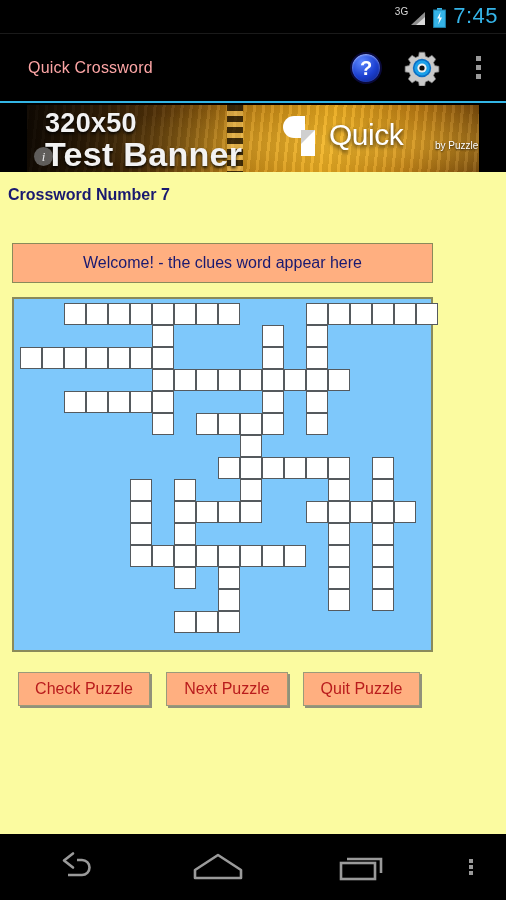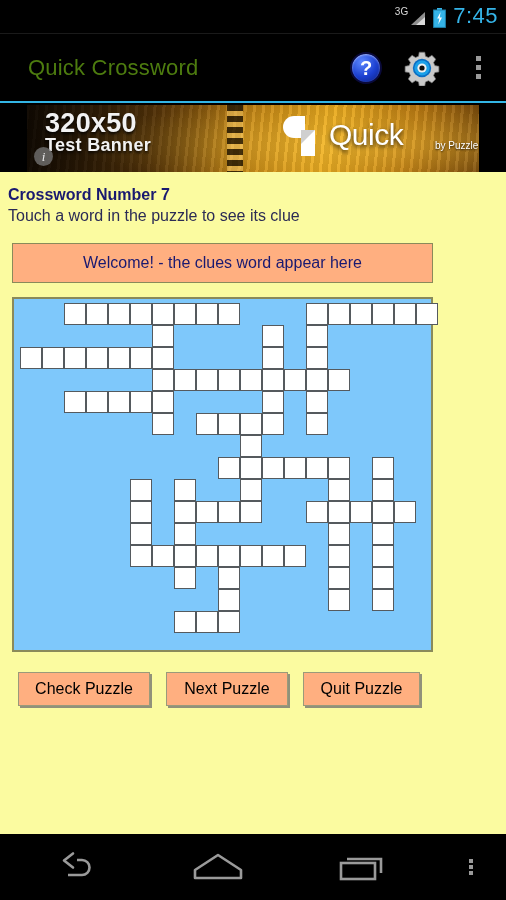--- a/index.html
+++ b/index.html
@@ -24,21 +24,21 @@
   .sb-batt { width: 13px; height: 20px; margin-right: 7px; position: relative; top: 1px; }
   .sb-clock { font-size: 22px; color: #35b4e8; letter-spacing: 0.5px; line-height: 1;
               position: relative; top: -1px; }
 
   
   .actionbar {
     position: absolute; left: 0; top: 34px; width: 506px; height: 69px;
     background: #000; display: flex; align-items: center;
     border-bottom: 2px solid #33b5e5;
   }
-  .app-title { color: #4d7c0f; font-size: 22px; margin-left: 28px; letter-spacing: 0.2px; }
+  .app-title { color: #fca5a5; font-size: 16px; margin-left: 28px; letter-spacing: 0.2px; }
   .ab-spacer { flex: 1; }
   .ab-icon { width: 56px; height: 69px; display: flex; align-items: center; justify-content: center; }
   .help-icon { width: 32px; height: 32px; border-radius: 50%;
     background: radial-gradient(circle at 35% 28%, #5b86ff 0%, #1b3fd0 55%, #0d1f7a 100%);
     border: 2px solid #0a0a3a;
     display: flex; align-items: center; justify-content: center;
     color: #fff; font-size: 20px; font-weight: bold; line-height: 1;
     box-shadow: inset 0 1px 2px rgba(255,255,255,.55);
   }
   .gear-wrap { width: 36px; height: 36px; position: relative; }
@@ -58,21 +58,21 @@
   }
   .ad-strips { position: absolute; inset: 0;
     background: repeating-linear-gradient(96deg, rgba(255,255,255,0.055) 0 3px, rgba(0,0,0,0.10) 3px 9px);
   }
   .ad-film { position: absolute; left: 200px; top: 0; width: 16px; height: 67px;
     background: repeating-linear-gradient(180deg, rgba(20,12,0,.75) 0 6px, rgba(255,210,110,.5) 6px 11px); }
   .ad-vig { position: absolute; inset: 0;
     background: linear-gradient(90deg, rgba(0,0,0,.72) 0%, rgba(0,0,0,.35) 26%, rgba(0,0,0,0) 45%); }
   .ad-l1 { position: absolute; left: 18px; top: 3px; color: #f2f2f2; font-size: 27px;
            font-weight: bold; letter-spacing: 0.3px; text-shadow: 0 2px 3px rgba(0,0,0,.85); }
-  .ad-l2 { position: absolute; left: 18px; top: 30px; color: #f2f2f2; font-size: 18px;
+  .ad-l2 { position: absolute; left: 18px; top: 30px; color: #f2f2f2; font-size: 34px;
            font-weight: bold; letter-spacing: 0.3px; text-shadow: 0 2px 3px rgba(0,0,0,.85); }
   .ad-info { position: absolute; left: 7px; top: 42px; width: 19px; height: 19px;
              border-radius: 50%; background: rgba(120,120,120,.75);
              color: #e8e8e8; font-size: 13px; font-style: italic;
              display: flex; align-items: center; justify-content: center;
              font-family: "Liberation Serif", serif; }
   .ad-logo { position: absolute; left: 248px; top: 9px; width: 46px; height: 46px; }
   .ad-brand { position: absolute; left: 302px; top: 13px; color: #fff; font-size: 30px;
               letter-spacing: -0.5px; text-shadow: 0 2px 4px rgba(0,0,0,.7); }
   .ad-by { position: absolute; left: 408px; top: 35px; color: #fff; font-size: 10px;
@@ -107,21 +107,21 @@
     position: absolute; width: 22px; height: 22px;
     background: #ffffff; border: 1px solid #555a5e;
   }
 
   
   .btnrow { position: absolute; left: 0; top: 500px; width: 506px; height: 40px; }
   .pbtn {
     position: absolute; height: 34px; background: #ffaf80;
     border: 1px solid #9a9a7a;
     box-shadow: 2px 2px 0 rgba(110,110,110,0.75);
-    color: #000000; font-size: 16px;
+    color: #b91c1c; font-size: 16px;
     display: flex; align-items: center; justify-content: center;
     font-family: "Liberation Sans", sans-serif;
     cursor: pointer;
   }
   #btn-check { left: 18px; top: 0; width: 132px; }
   #btn-next  { left: 166px; top: 0; width: 122px; }
   #btn-quit  { left: 303px; top: 0; width: 117px; }
 
   
   .navbar {
@@ -197,21 +197,20 @@
         <rect x="26" y="16" width="14" height="26" fill="#ffffff"></rect>
         <path d="M26 16 L40 16 L26 30 Z" fill="#cfcfcf"></path>
       </svg>
       <div class="ad-brand">Quick</div>
       <div class="ad-by">by Puzzle</div>
     </div>
   </div>
 
   <div class="content">
     <div class="puzzle-title">Crossword Number 7</div>
-    <div class="puzzle-sub">Touch a word in the puzzle to see its clue</div>
 
     <div class="cluebox">
       <span>Welcome! - the clues word appear here</span>
     </div>
 
     <div class="gridbox" id="gridbox" style="background: rgb(126, 200, 251);">
         <div class="cell" style="left: 50px; top: 4px; width: 22px; height: 22px; background: rgb(255, 255, 255);"></div>
         <div class="cell" style="left: 72px; top: 4px; width: 22px; height: 22px; background: rgb(255, 255, 255);"></div>
         <div class="cell" style="left: 94px; top: 4px; width: 22px; height: 22px; background: rgb(255, 255, 255);"></div>
         <div class="cell" style="left: 116px; top: 4px; width: 22px; height: 22px; background: rgb(255, 255, 255);"></div>

